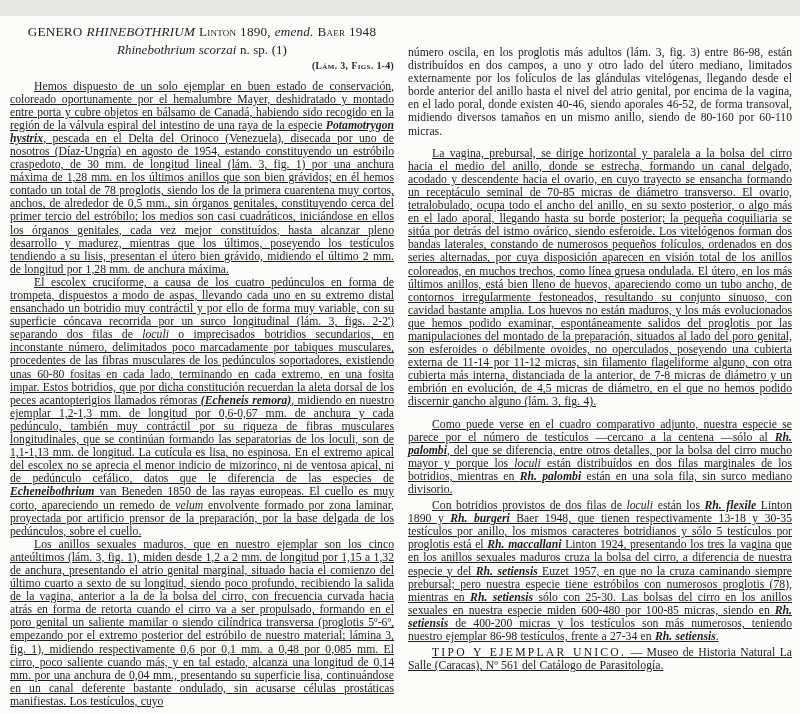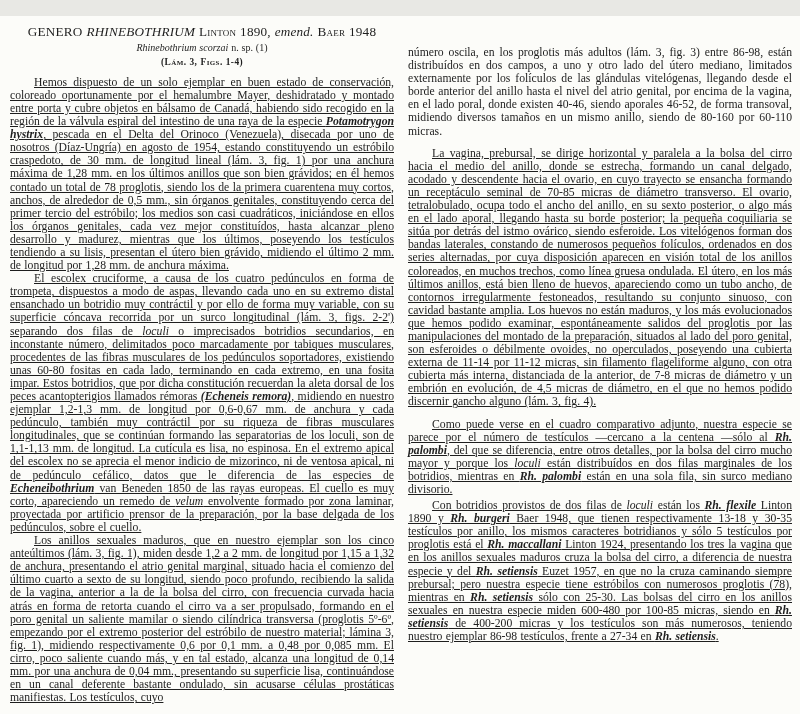--- a/index.html
+++ b/index.html
@@ -19,22 +19,22 @@
   .col {
     flex:1 1 0;
     text-align:justify;
     font-size:11.7px;
     line-height:13.1px;
     word-spacing:0.4px;
   }
   .col-right { padding-top:22px; }
   .heading { text-align:center; margin-bottom:7px; line-height:1.25; }
   .h1 { font-size:13.2px; letter-spacing:0.2px; }
-  .h2 { font-size:10px; margin-top:1px; }
-  .h3 { font-size:9.4px; font-weight:bold; margin-top:3px; letter-spacing:0.4px; }
+  .h2 { font-size:13px; margin-top:1px; }
+  .h3 { font-size:9.4px; font-weight:bold; margin-top:3px; letter-spacing:0.4px;text-align:right; }
   p { margin:0; }
   p.indent { text-indent:24px;text-decoration:underline; }
   .gap-lg { margin-bottom:9px; }
   .gap-sm { margin-bottom:3px; }
   .s-i  { font-style:italic; }
   .s-bi { font-style:italic; font-weight:bold; }
   .s-sc { font-variant:small-caps; }
   .s-sp { letter-spacing:2.2px; }
 </style>
 </head>
@@ -51,15 +51,16 @@
     <p class="indent"><span>Hemos dispuesto de un solo ejemplar en buen estado de conservación, coloreado oportunamente por el hemalumbre Mayer, deshidratado y montado entre porta y cubre objetos en bálsamo de Canadá, habiendo sido recogido en la región de la válvula espiral del intestino de una raya de la especie </span><span class="s-bi">Potamotrygon hystrix</span><span>, pescada en el Delta del Orinoco (Venezuela), disecada por uno de nosotros (Díaz-Ungría) en agosto de 1954, estando constituyendo un estróbilo craspedoto, de 30 mm. de longitud lineal (lám. 3, fig. 1) por una anchura máxima de 1,28 mm. en los últimos anillos que son bien grávidos; en él hemos contado un total de 78 proglotis, siendo los de la primera cuarentena muy cortos, anchos, de alrededor de 0,5 mm., sin órganos genitales, constituyendo cerca del primer tercio del estróbilo; los medios son casi cuadráticos, iniciándose en ellos los órganos genitales, cada vez mejor constituídos, hasta alcanzar pleno desarrollo y madurez, mientras que los últimos, poseyendo los testículos tendiendo a su lisis, presentan el útero bien grávido, midiendo el último 2 mm. de longitud por 1,28 mm. de anchura máxima.</span></p>
     <p class="indent"><span>El escolex cruciforme, a causa de los cuatro pedúnculos en forma de trompeta, dispuestos a modo de aspas, llevando cada uno en su extremo distal ensanchado un botridio muy contráctil y por ello de forma muy variable, con su superficie cóncava recorrida por un surco longitudinal (lám. 3, figs. 2-2') separando dos filas de </span><span class="s-i">loculi</span><span> o imprecisados botridios secundarios, en inconstante número, delimitados poco marcadamente por tabiques musculares, procedentes de las fibras musculares de los pedúnculos soportadores, existiendo unas 60-80 fositas en cada lado, terminando en cada extremo, en una fosita impar. Estos botridios, que por dicha constitución recuerdan la aleta dorsal de los peces acantopterigios llamados rémoras </span><span class="s-bi">(Echeneis remora)</span><span>, midiendo en nuestro ejemplar 1,2-1,3 mm. de longitud por 0,6-0,67 mm. de anchura y cada pedúnculo, también muy contráctil por su riqueza de fibras musculares longitudinales, que se continúan formando las separatorias de los loculi, son de 1,1-1,13 mm. de longitud. La cutícula es lisa, no espinosa. En el extremo apical del escolex no se aprecia el menor indicio de mizorinco, ni de ventosa apical, ni de pedúnculo cefálico, datos que le diferencia de las especies de </span><span class="s-bi">Echeneibothrium</span><span> van Beneden 1850 de las rayas europeas. El cuello es muy corto, apareciendo un remedo de </span><span class="s-i">velum</span><span> envolvente formado por zona laminar, proyectada por artificio prensor de la preparación, por la base delgada de los pedúnculos, sobre el cuello.</span></p>
     <p class="indent"><span>Los anillos sexuales maduros, que en nuestro ejemplar son los cinco anteúltimos (lám. 3, fig. 1), miden desde 1,2 a 2 mm. de longitud por 1,15 a 1,32 de anchura, presentando el atrio genital marginal, situado hacia el comienzo del último cuarto a sexto de su longitud, siendo poco profundo, recibiendo la salida de la vagina, anterior a la de la bolsa del cirro, con frecuencia curvada hacia atrás en forma de retorta cuando el cirro va a ser propulsado, formando en el poro genital un saliente mamilar o siendo cilíndrica transversa (proglotis 5º-6º, empezando por el extremo posterior del estróbilo de nuestro material; lámina 3, fig. 1), midiendo respectivamente 0,6 por 0,1 mm. a 0,48 por 0,085 mm. El cirro, poco saliente cuando más, y en tal estado, alcanza una longitud de 0,14 mm. por una anchura de 0,04 mm., presentando su superficie lisa, continuándose en un canal deferente bastante ondulado, sin acusarse células prostáticas manifiestas. Los testículos, cuyo</span></p>
   </div>
 
   <div class="col col-right">
     <p class="gap-lg"><span>número oscila, en los proglotis más adultos (lám. 3, fig. 3) entre 86-98, están distribuídos en dos campos, a uno y otro lado del útero mediano, limitados externamente por los folículos de las glándulas vitelógenas, llegando desde el borde anterior del anillo hasta el nivel del atrio genital, por encima de la vagina, en el lado poral, donde existen 40-46, siendo aporales 46-52, de forma transoval, midiendo diversos tamaños en un mismo anillo, siendo de 80-160 por 60-110 micras.</span></p>
     <p class="indent gap-lg"><span>La vagina, prebursal, se dirige horizontal y paralela a la bolsa del cirro hacia el medio del anillo, donde se estrecha, formando un canal delgado, acodado y descendente hacia el ovario, en cuyo trayecto se ensancha formando un receptáculo seminal de 70-85 micras de diámetro transverso. El ovario, tetralobulado, ocupa todo el ancho del anillo, en su sexto posterior, o algo más en el lado aporal, llegando hasta su borde posterior; la pequeña coquiliaria se sitúa por detrás del istmo ovárico, siendo esferoide. Los vitelógenos forman dos bandas laterales, constando de numerosos pequeños folículos, ordenados en dos series alternadas, por cuya disposición aparecen en visión total de los anillos coloreados, en muchos trechos, como línea gruesa ondulada. El útero, en los más últimos anillos, está bien lleno de huevos, apareciendo como un tubo ancho, de contornos irregularmente festoneados, resultando su conjunto sinuoso, con cavidad bastante amplia. Los huevos no están maduros, y los más evolucionados que hemos podido examinar, espontáneamente salidos del proglotis por las manipulaciones del montado de la preparación, situados al lado del poro genital, son esferoides o débilmente ovoides, no operculados, poseyendo una cubierta externa de 11-14 por 11-12 micras, sin filamento flageliforme alguno, con otra cubierta más interna, distanciada de la anterior, de 7-8 micras de diámetro y un embrión en evolución, de 4,5 micras de diámetro, en el que no hemos podido discernir gancho alguno (lám. 3, fig. 4).</span></p>
     <p class="indent gap-sm"><span>Como puede verse en el cuadro comparativo adjunto, nuestra especie se parece por el número de testículos —cercano a la centena —sólo al </span><span class="s-bi">Rh. palombi</span><span>, del que se diferencia, entre otros detalles, por la bolsa del cirro mucho mayor y porque los </span><span class="s-i">loculi</span><span> están distribuídos en dos filas marginales de los botridios, mientras en </span><span class="s-bi">Rh. palombi</span><span> están en una sola fila, sin surco mediano divisorio.</span></p>
     <p class="indent gap-sm"><span>Con botridios provistos de dos filas de </span><span class="s-i">loculi</span><span> están los </span><span class="s-bi">Rh. flexile</span><span> Linton 1890 y </span><span class="s-bi">Rh. burgeri</span><span> Baer 1948, que tienen respectivamente 13-18 y 30-35 testículos por anillo, los mismos caracteres botridianos y sólo 5 testículos por proglotis está el </span><span class="s-bi">Rh. maccallani</span><span> Linton 1924, presentando los tres la vagina que en los anillos sexuales maduros cruza la bolsa del cirro, a diferencia de nuestra especie y del </span><span class="s-bi">Rh. setiensis</span><span> Euzet 1957, en que no la cruza caminando siempre prebursal; pero nuestra especie tiene estróbilos con numerosos proglotis (78), mientras en </span><span class="s-bi">Rh. setiensis</span><span> sólo con 25-30. Las bolsas del cirro en los anillos sexuales en nuestra especie miden 600-480 por 100-85 micras, siendo en </span><span class="s-bi">Rh. setiensis</span><span> de 400-200 micras y los testículos son más numerosos, teniendo nuestro ejemplar 86-98 testículos, frente a 27-34 en </span><span class="s-bi">Rh. setiensis</span><span>.</span></p>
+    <p class="indent"><span class="s-sp">TIPO Y EJEMPLAR UNICO.</span><span> — Museo de Historia Natural La Salle (Caracas), Nº 561 del Catálogo de Parasitología.</span></p>
   </div>
 
 </div>
 
 </body></html>

